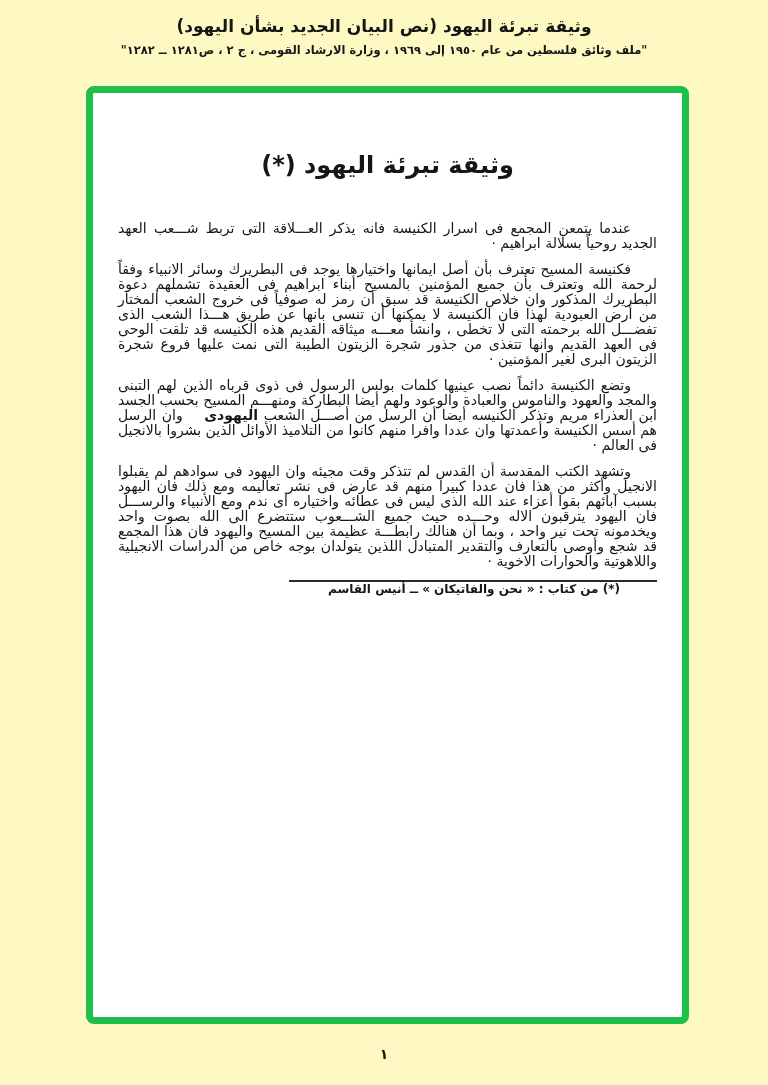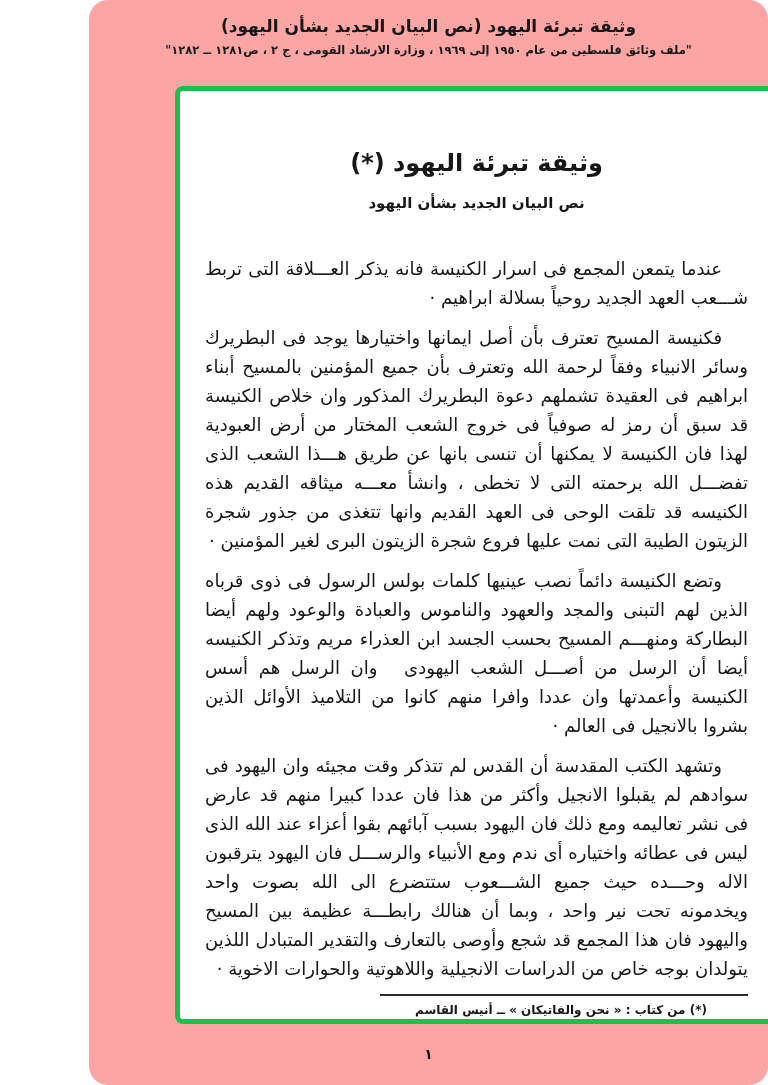--- a/index.html
+++ b/index.html
@@ -5,26 +5,25 @@
   * { box-sizing: border-box; }
   html, body {
     margin: 0;
     padding: 0;
     background: #ffffff;
     font-family: "DejaVu Sans", sans-serif;
     color: #161616;
   }
   .page {
     position: relative;
-    width: 679px;
+    width: 768px;
     height: 1085px;
-    background: #fca5a5;
+    background: #fef9c3;
     overflow: hidden;
     direction: rtl;
-    border-radius: 19px;
   }
   
   .hdr {
     text-align: center;
     padding-top: 16px;
   }
   .hdr-title {
     font-size: 17px;
     font-weight: bold;
     letter-spacing: 0;
@@ -34,57 +33,56 @@
     font-weight: bold;
     margin-top: 7px;
   }
   
   .doc-frame {
     position: absolute;
     left: 86px;
     top: 86px;
     width: 603px;
     height: 938px;
-    border: 5px solid #a3a3a3;
+    border: 7px solid #a3a3a3;
     border-radius: 8px;
     background: #ffffff;
     padding: 0 25px;
   }
   .doc-title {
     margin: 58px 0 0 0;
     text-align: center;
     font-size: 24px;
     font-weight: bold;
   }
   .doc-subtitle {
     margin: 17px 0 0 0;
     text-align: center;
     font-size: 15px;
     font-weight: bold;
   }
   .doc-body {
     margin-top: 42px;
-    font-size: 18px;
-    line-height: 29px;
+    font-size: 14px;
+    line-height: 15px;
     text-align: justify;
   }
   .doc-body p {
     margin: 0 0 11px 0;
     text-indent: 26px; 
   }
-  .bold-word { font-weight: normal; margin-left: 16px; }
+  .bold-word { font-weight: bold; margin-left: 16px; }
   
   .footnote-rule {
     width: 368px;
     border: 0;
     border-top: 2px solid #2a2a2a;
     margin: 9px 0 0 auto; 
   }
   .footnote {
-    margin-top: 7px;
     margin-left: 100px;
     text-align: left;   
     direction: rtl;
     font-size: 12px;
     font-weight: bold;
     padding-left: 110px;
   }
   
   .page-number {
     position: absolute;
@@ -103,21 +101,20 @@
 
   <div class="hdr">
     <div class="hdr-title">وثيقة تبرئة اليهود (نص البيان الجديد بشأن اليهود)</div>
     <div class="hdr-source">"ملف وثائق فلسطين من عام ١٩٥٠ إلى ١٩٦٩ ، وزارة الارشاد القومى ، ج ٢ ، ص١٢٨١ ــ ١٢٨٢"</div>
   </div>
 
   <div class="doc-frame" style="border-color: rgb(30, 192, 75);">
 
     <h1 class="doc-title">وثيقة تبرئة اليهود (*)</h1>
 
-    <h2 class="doc-subtitle">نص البيان الجديد بشأن اليهود</h2>
 
     <div class="doc-body">
 
       <p>
         <span>عندما يتمعن المجمع فى اسرار الكنيسة فانه يذكر العـــلاقة التى تربط شـــعب العهد الجديد روحياً بسلالة ابراهيم ·</span>
       </p>
 
       <p>
         <span>فكنيسة المسيح تعترف بأن أصل ايمانها واختيارها يوجد فى البطريرك وسائر الانبياء وفقاً لرحمة الله وتعترف بأن جميع المؤمنين بالمسيح أبناء ابراهيم فى العقيدة تشملهم دعوة البطريرك المذكور وان خلاص الكنيسة قد سبق أن رمز له صوفياً فى خروج الشعب المختار من أرض العبودية لهذا فان الكنيسة لا يمكنها أن تنسى بانها عن طريق هـــذا الشعب الذى تفضـــل الله برحمته التى لا تخطى ، وانشأ معـــه ميثاقه القديم هذه الكنيسه قد تلقت الوحى فى العهد القديم وانها تتغذى من جذور شجرة الزيتون الطيبة التى نمت عليها فروع شجرة الزيتون البرى لغير المؤمنين ·</span>
       </p>

